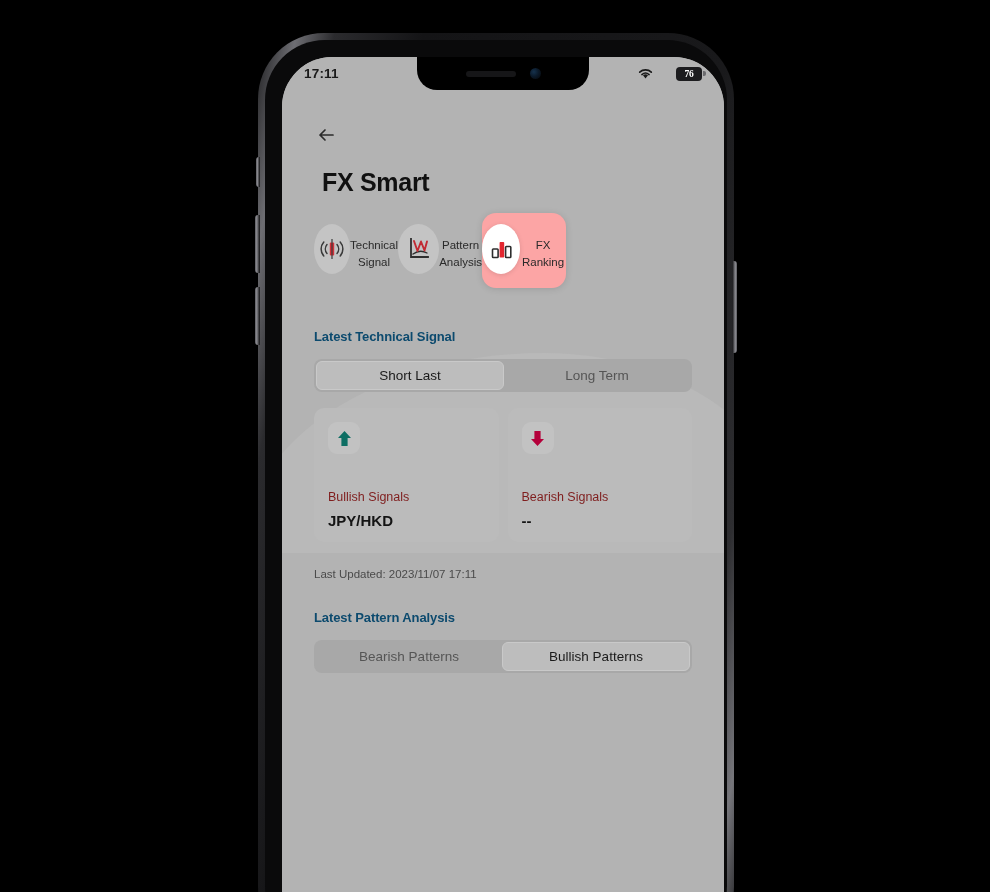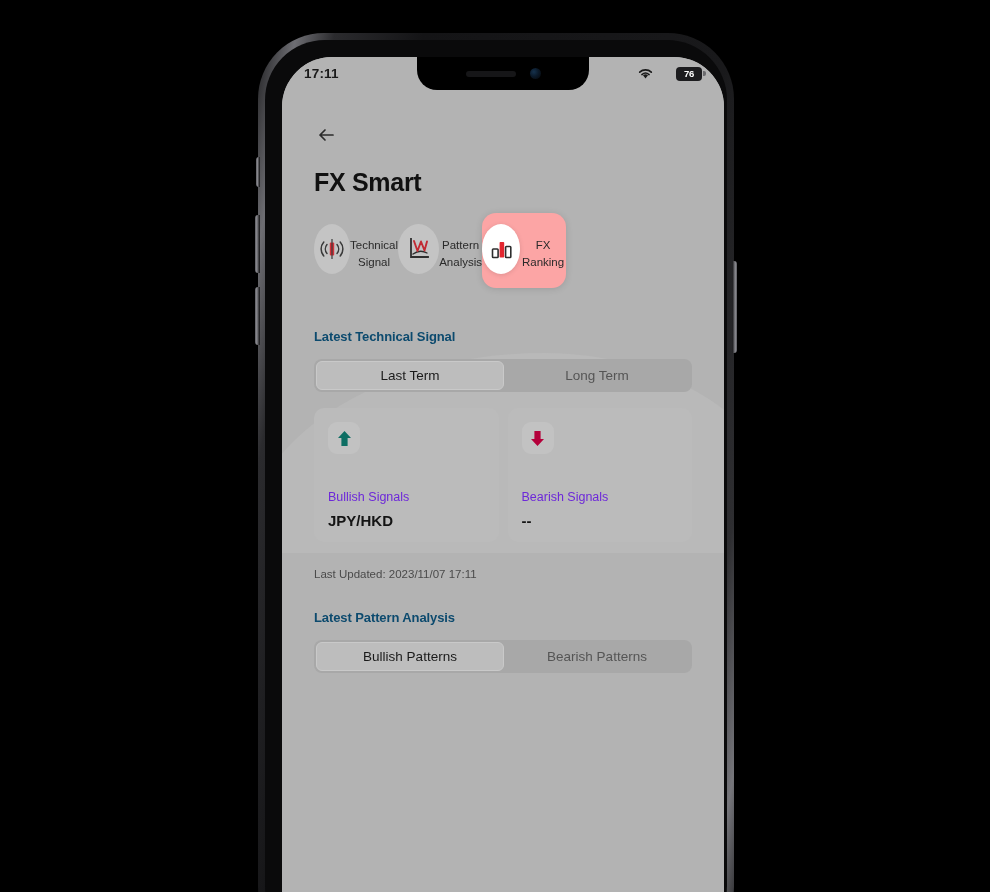--- a/index.html
+++ b/index.html
@@ -58,21 +58,21 @@
     background:radial-gradient(circle at 35% 35%,#16324d 0%,#0b1a2a 45%,#050608 100%);
   }
 
   
   #status-bar {
     position:absolute; left:0; top:0; width:100%; height:33px;
     display:flex; align-items:center; z-index:15;
     padding:0 22px; font-size:13.5px; font-weight:600; color:#1a1a1a;
   }
   #status-time { letter-spacing:.2px; }
-  #status-right { margin-left:auto; display:flex; align-items:flex-start; gap:22px; }
+  #status-right { margin-left:auto; display:flex; align-items:flex-start; gap:22px;font-family:Liberation Serif, serif; }
   .battery {
     position:relative; width:26px; height:14px; border-radius:4px;
     background:#1c1c1e; display:flex; align-items:center; justify-content:center;
   }
   .battery::after {
     content:""; position:absolute; right:-3.5px; top:4.5px;
     width:2.5px; height:5px; border-radius:0 2px 2px 0; background:#6b6b6e;
   }
   .battery span { font-size:9.5px; font-weight:700; color:#fff; letter-spacing:-.2px; }
 
@@ -89,21 +89,21 @@
   }
   #content { position:absolute; inset:0; padding:0 32px; }
 
   
   #back-row { padding-top:66px; }
   #back-arrow { width:24px; height:24px; display:block; }
 
   
   #page-title {
     margin-top:21px; font-size:25px; font-weight:700;
-    color:#111; letter-spacing:-.3px;
+    color:#111; letter-spacing:-.3px;margin-left:8px;
   }
 
   
   #nav-tiles { margin-top:16px; display:flex; align-items:flex-start; }
   .nav-tile {
     width:84px; padding:11px 0 14px; border-radius:14px;
     display:flex; flex-direction:row; align-items:center;
     background:transparent;
   }
   .nav-tile.active {
@@ -147,21 +147,21 @@
   
   #signal-cards { margin-top:16px; display:flex; gap:9px; }
   .signal-card {
     flex:1; height:134px; border-radius:10px; background:#bbbbbb;
     padding:14px 14px 0;
   }
   .signal-icon-box {
     width:32px; height:32px; border-radius:9px; background:#c2c2c2;
     display:flex; align-items:center; justify-content:center;
   }
-  .signal-name { margin-top:36px; font-size:12.5px; color:#6d28d9; }
+  .signal-name { margin-top:36px; font-size:12.5px; color:#7f1d1d; }
   .signal-value { margin-top:8px; font-size:15px; font-weight:700; color:#141414; }
 
   
   #last-updated { margin-top:26px; font-size:11.5px; color:#4a4a4a; }
 
   
   #pattern-table {
     margin-top:16px; border-radius:10px 10px 0 0;
     background:#b8b8b8; overflow:hidden;
   }
@@ -269,21 +269,21 @@
               </svg>
             </div>
             <div class="nav-label">FX Ranking</div>
           </div>
 
         </div>
 
         <div class="section-heading" id="tech-heading">Latest Technical Signal</div>
 
         <div class="segmented">
-          <div class="seg active">Last Term</div>
+          <div class="seg active">Short Last</div>
           <div class="seg">Long Term</div>
         </div>
 
         <div id="signal-cards">
           <div class="signal-card">
             <div class="signal-icon-box">
               <svg width="15" height="17" viewBox="0 0 15 17">
                 <path d="M7.5 1 L14 8 H10.6 V16 H4.4 V8 H1 Z" fill="#0d6e63"></path>
               </svg>
             </div>
@@ -299,21 +299,21 @@
             <div class="signal-name">Bearish Signals</div>
             <div class="signal-value">--</div>
           </div>
         </div>
 
         <div id="last-updated">Last Updated: 2023/11/07 17:11</div>
 
         <div class="section-heading" id="pattern-heading">Latest Pattern Analysis</div>
 
         <div class="segmented">
+          <div class="seg">Bearish Patterns</div>
           <div class="seg active">Bullish Patterns</div>
-          <div class="seg">Bearish Patterns</div>
         </div>
 
 
       </div>
     </div>
   </div>
 </div>
 
 </body></html>

